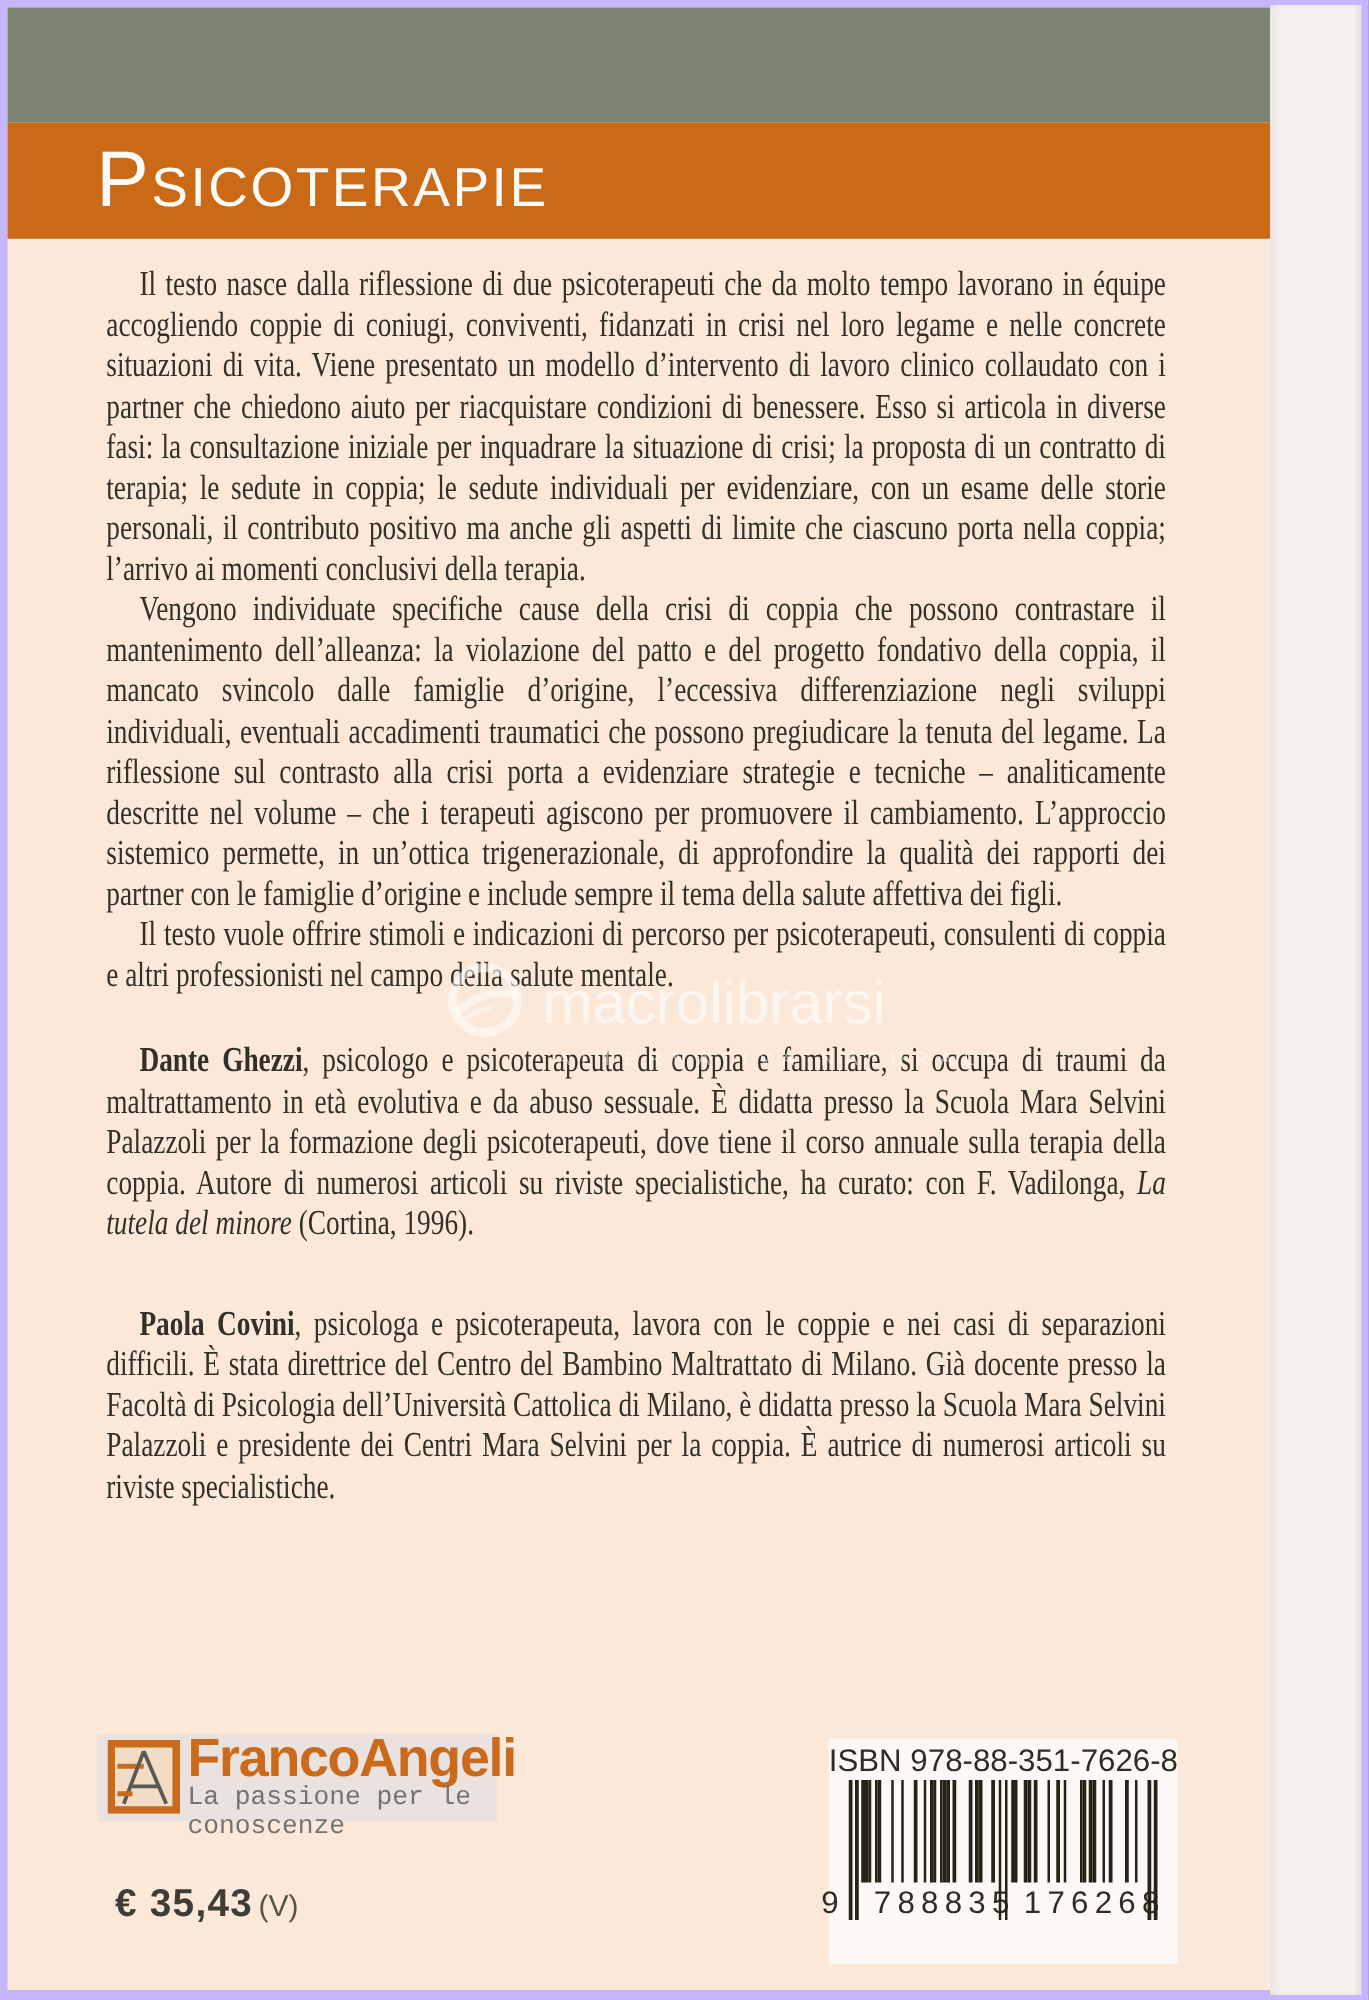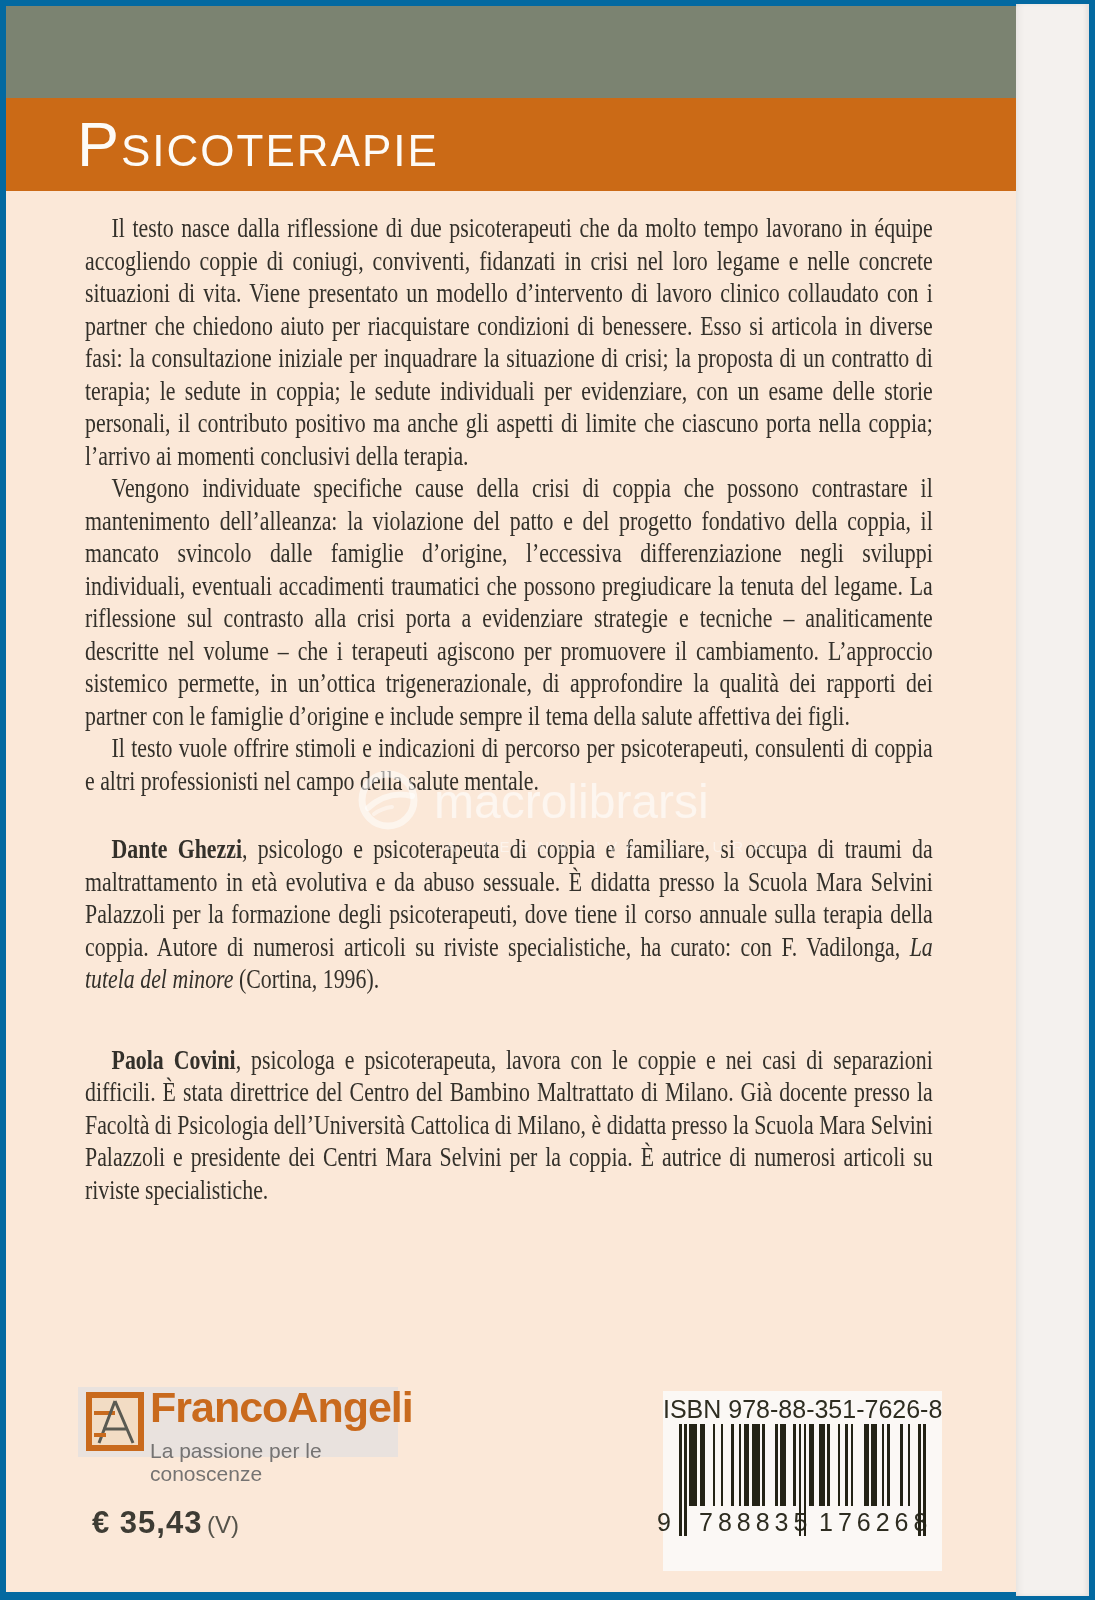--- a/index.html
+++ b/index.html
@@ -1,18 +1,18 @@
 <!DOCTYPE html>
 <html lang="it"><head>
 <meta charset="utf-8">
 <style>
   html,body{margin:0;padding:0;background:#8e8c8a;}
   .canvas{
     position:relative;width:1095px;height:1600px;overflow:hidden;
-    background:#0369a1;
+    background:#c4b5fd;
     font-family:"Liberation Serif",serif;
   }
   
   .page-edge{
     position:absolute;left:1016px;top:4px;width:73px;height:1592px;
     background:#f4f1ee;
     box-shadow:inset -3px 0 4px rgba(0,0,0,.07), inset 8px 0 10px -8px rgba(0,0,0,.10);
   }
   
   .cover{
@@ -66,22 +66,22 @@
     position:absolute;left:72px;top:1381px;width:320px;height:70px;
     background:#e9e2de;display:flex;align-items:flex-start;padding:0;
   }
   .pub-icon{margin:4px 6px 4px 8px;flex:0 0 auto;}
   .pub-texts{display:flex;flex-direction:column;}
   .pub-name{
     font-family:"Liberation Sans",sans-serif;font-weight:bold;
     font-size:43px;line-height:40px;color:#c96a1d;letter-spacing:-1px;
   }
   .pub-tagline{
-    font-family:Liberation Sans, sans-serif;font-size:21px;line-height:23px;
-    color:#757372;letter-spacing:0;margin-top:12px;
+    font-family:Liberation Mono, monospace;font-size:21px;line-height:23px;
+    color:#757372;letter-spacing:0;
   }
   
   .price{
     position:absolute;left:86px;top:1499px;
     font-family:"Liberation Sans",sans-serif;color:#3e3c34;
   }
   .price .amount{font-weight:bold;font-size:31px;letter-spacing:1px;}
   .price .vat{font-size:24px;color:#55534a;font-weight:400;}
   
   .barcode-box{

